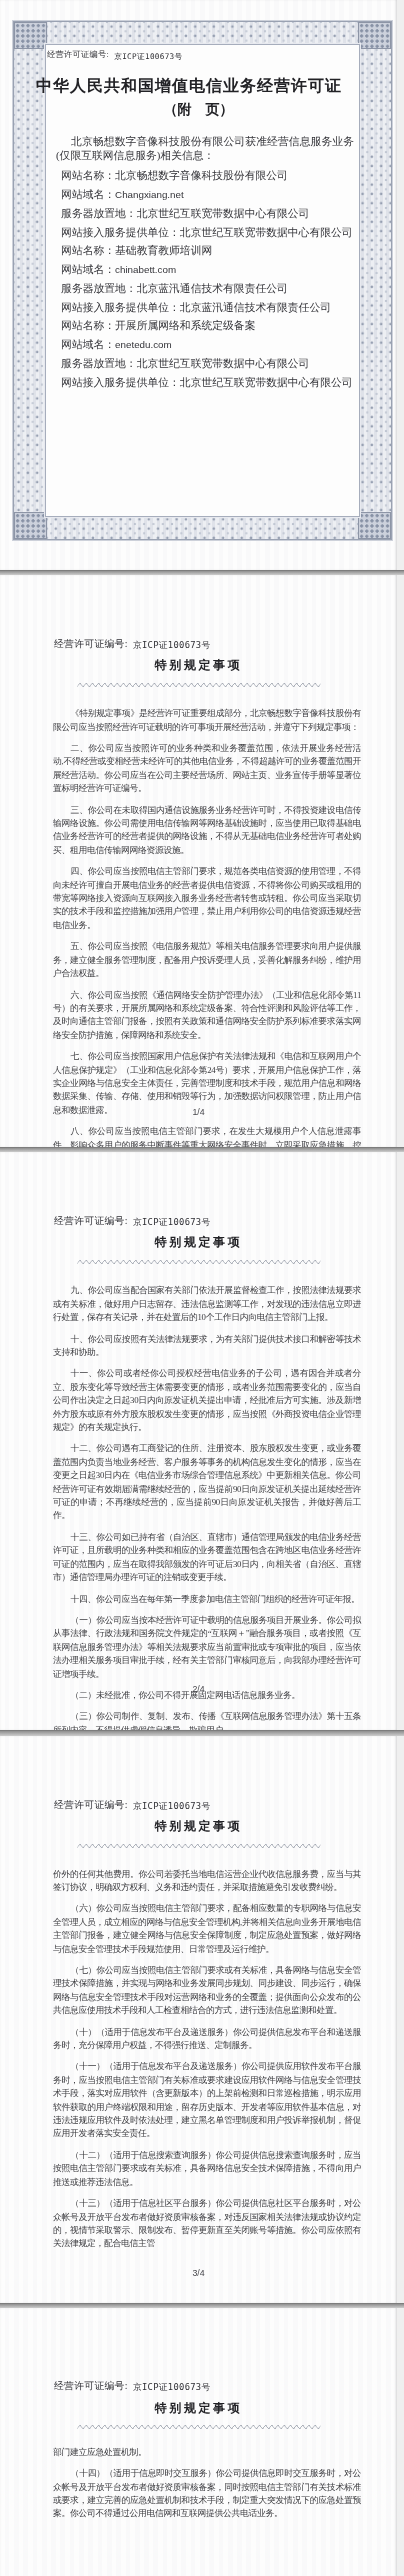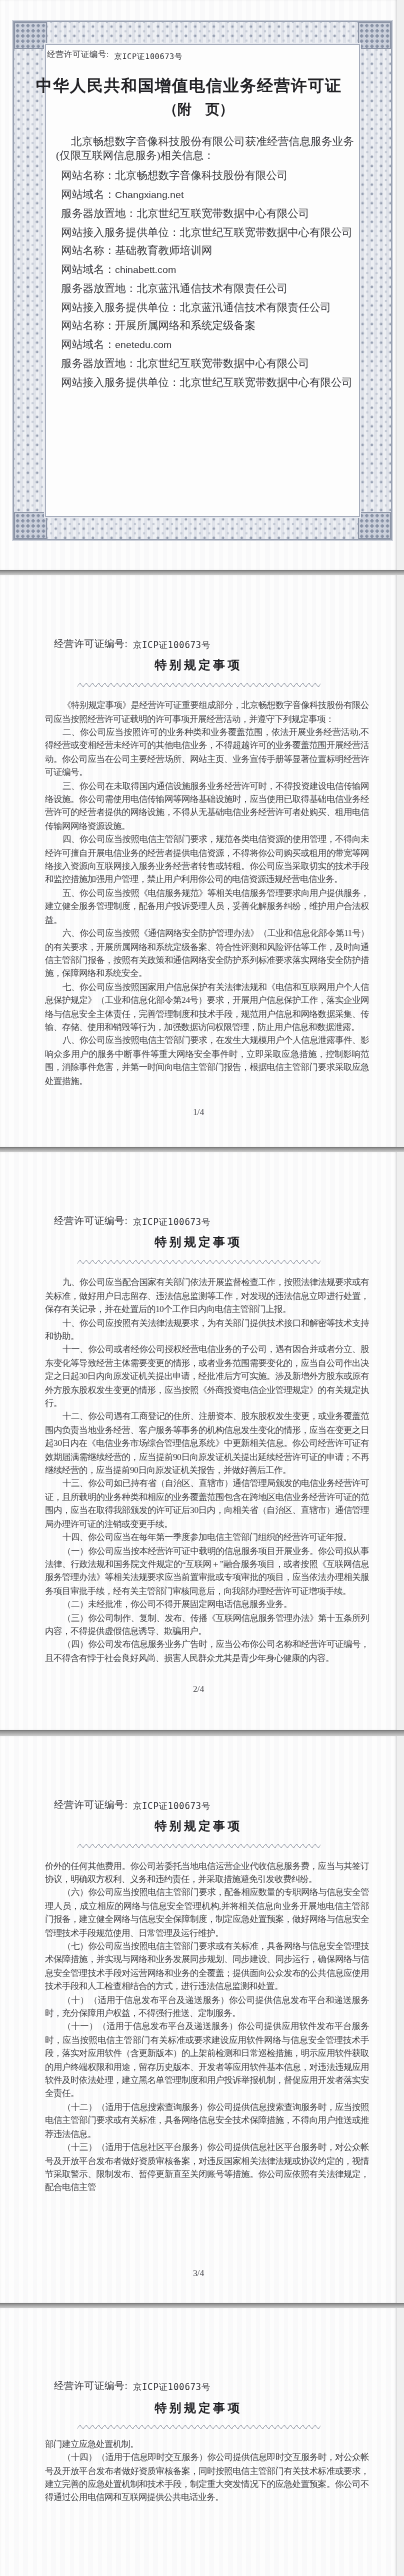--- a/index.html
+++ b/index.html
@@ -48,24 +48,24 @@
   .page5 .ph-title{top:92px}
   .zigzag{position:absolute;left:50%;top:108px;transform:translateX(-50%);width:243px;height:4.1px;opacity:.85;
     background-image:
       linear-gradient(135deg,transparent 1.5px,#9aa0ab 1.5px,#9aa0ab 2.6px,transparent 2.6px),
       linear-gradient(45deg,transparent 1.5px,#9aa0ab 1.5px,#9aa0ab 2.6px,transparent 2.6px);
     background-size:6.2px 4.1px;background-repeat:repeat-x;background-position:0 0,3.1px 0;}
   .page5 .zigzag{top:117px}
   .prov-body{position:absolute;left:45px;top:124px;width:324px;font-size:8.8px;line-height:13.4px;
     letter-spacing:-0.3px;text-align:justify;color:#3a3a3e;}
   .page5 .prov-body{top:130px}
-  .prov-body p{margin:0;text-indent:2em;}
+  .prov-body p{margin:8px;text-indent:2em;}
   .prov-body p.cont{text-indent:0;}
   .pagenum{position:absolute;left:0;right:0;top:532px;text-align:center;
-    font-family:Liberation Serif, serif;font-size:8.8px;color:#47474c;}
+    font-family:Liberation Sans, sans-serif;font-size:8.8px;color:#47474c;}
 </style>
 </head>
 <body>
 
 <div class="doc">
 
   <section class="page h1">
     <div class="cert-border">
       <div class="corner tl"></div>
       <div class="corner tr"></div>

